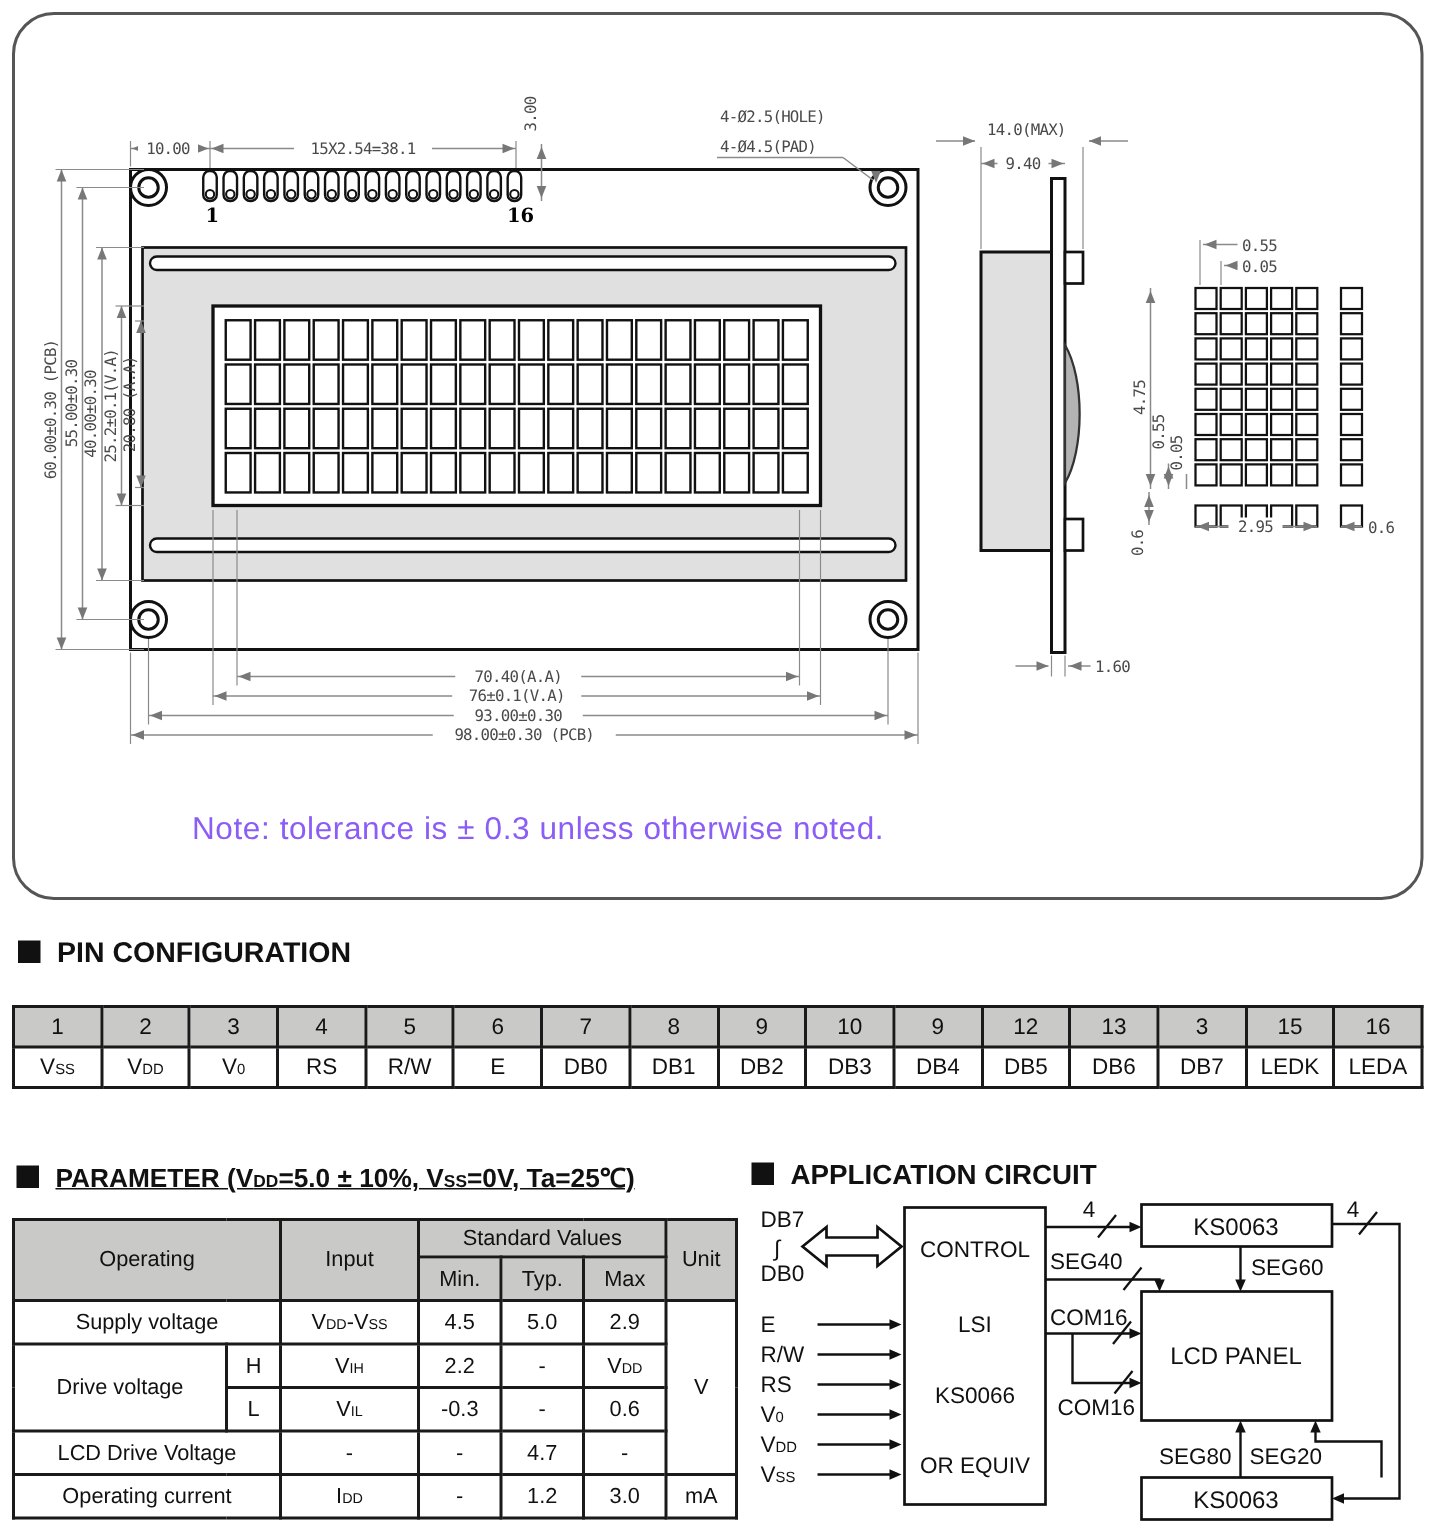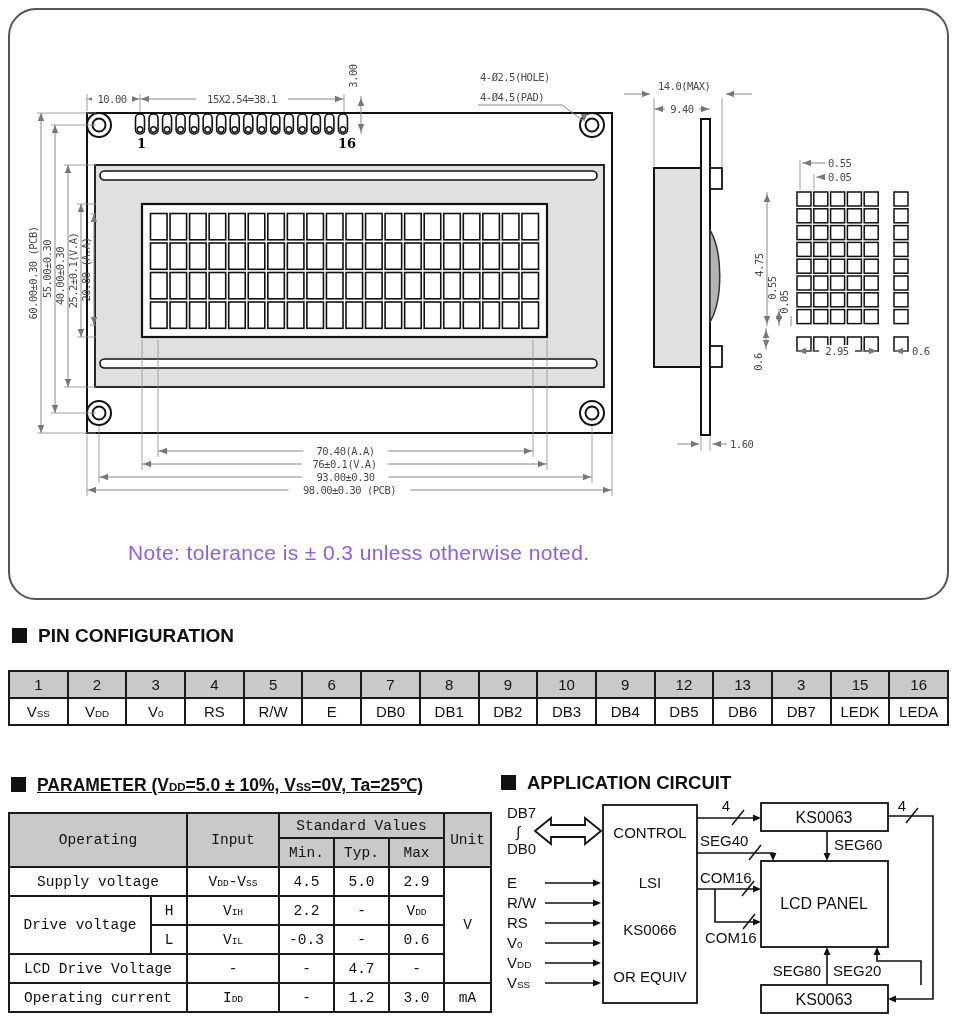--- a/index.html
+++ b/index.html
@@ -16,21 +16,21 @@
   #h-param{left:11px;top:772px;font-size:17.5px;text-decoration:underline;}
   #h-app{left:501px;top:772px;font-size:18.5px;}
   table{border-collapse:collapse;table-layout:fixed;position:absolute;background:#fff;}
   td{border:2px solid #1a1a1a;text-align:center;vertical-align:middle;
      padding:0;font-size:15px;color:#111;overflow:hidden;}
   .pintable{left:8px;top:670px;width:941px;}
   .pintable td{height:25px;}
   .pintable tr.hd td{background:#c9c9c7;}
   .ptable{left:8px;top:812px;width:482px;}
   .ptable tr.hd td{background:#c9c9c7;}
-  .ptable td{height:27px;font-size:14.5px;font-family:Liberation Mono, monospace;}
+  .ptable td{height:27px;font-size:14.5px;}
   .sub{font-size:66%;}
   svg text{font-family:"Liberation Sans",sans-serif;}
   text.dim{font-family:"DejaVu Sans Mono",monospace;font-size:10.5px;fill:#4a4a4a;letter-spacing:-0.5px;}
   text.pinlab{font-family:"DejaVu Serif",serif;font-size:13px;font-weight:bold;fill:#000;}
   text.app{font-size:15px;fill:#111;}
   text.appb{font-size:16px;fill:#111;}
 </style>
 </head>
 <body>
 

